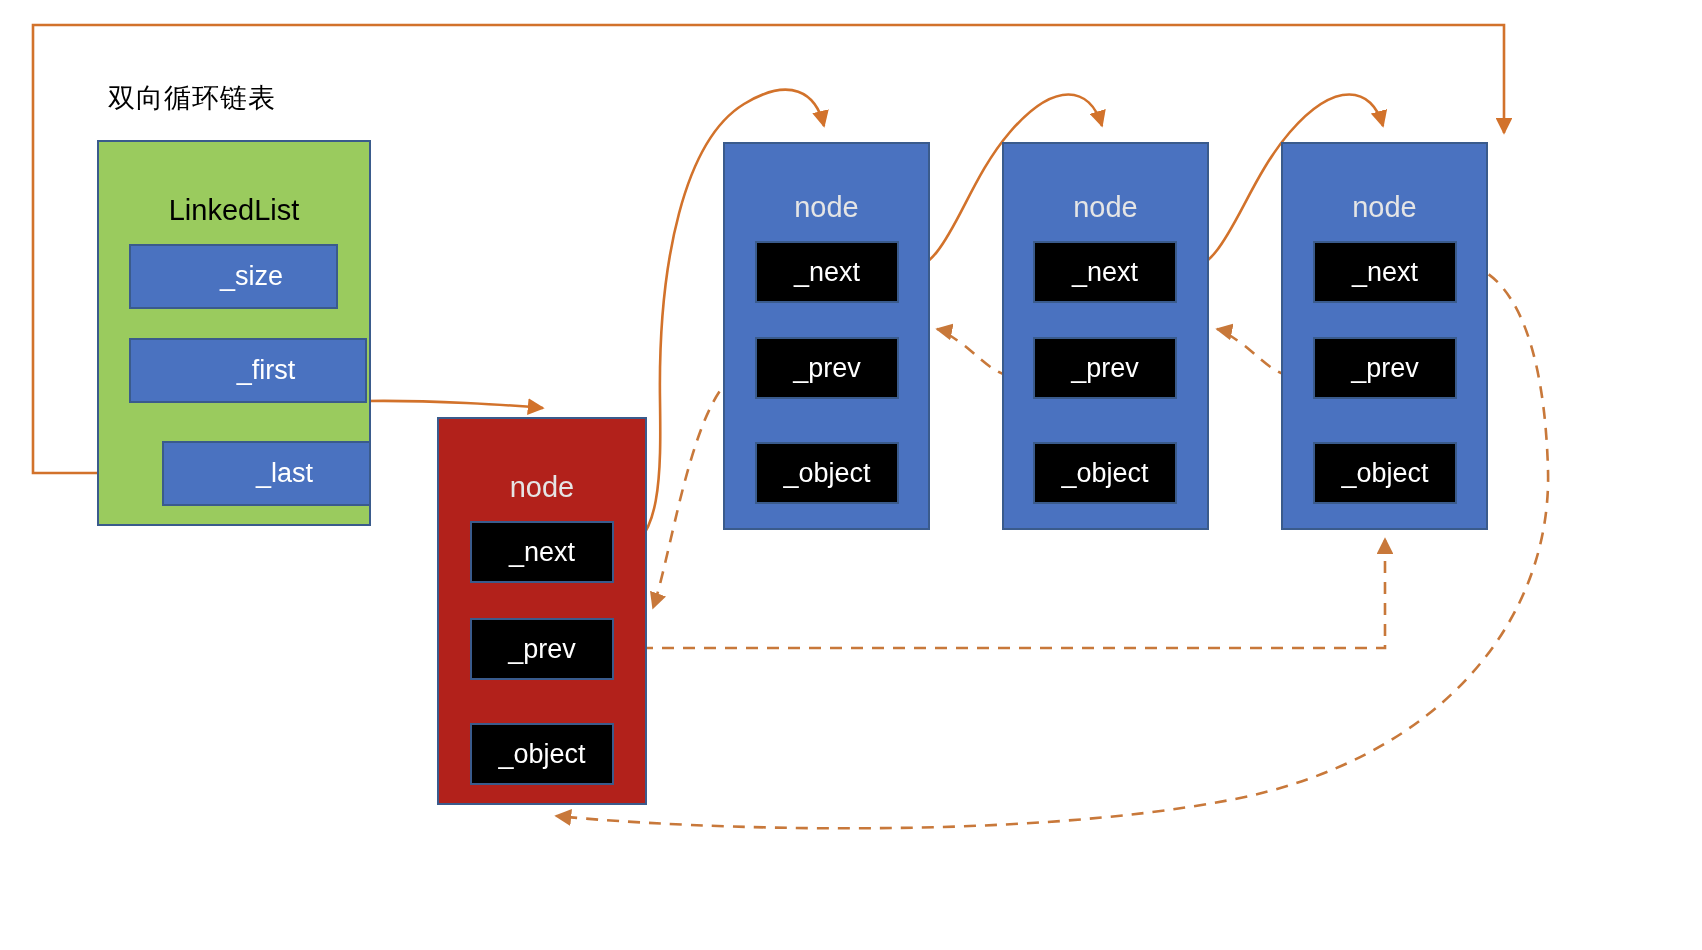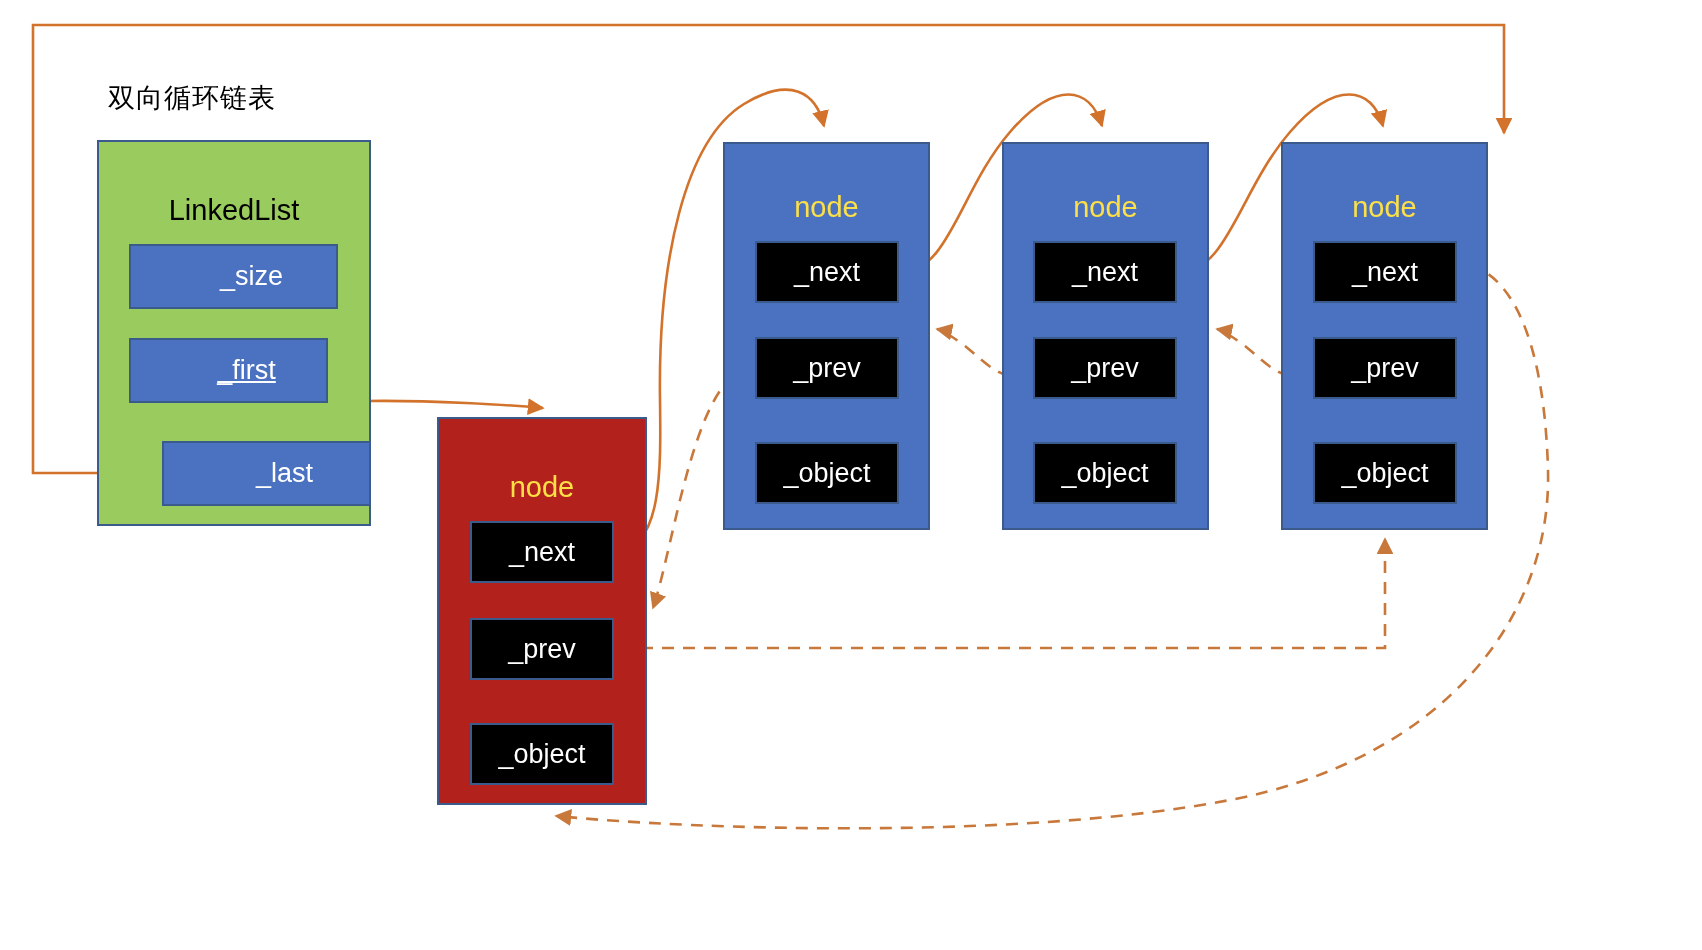--- a/index.html
+++ b/index.html
@@ -10,21 +10,21 @@
 
   .title{position:absolute;color:#000000;font-size:27px;letter-spacing:1px;white-space:nowrap;}
 
   .container{position:absolute;box-sizing:border-box;border:2px solid #3a5b8c;}
   .container-green{background:#9ACB5E;}
   .container-blue{background:#4A72C0;}
   .container-red{background:#B2211B;}
 
   .ctitle{position:absolute;left:0;right:0;text-align:center;font-size:29px;white-space:nowrap;}
   .ctitle-dark{color:#000000;}
-  .ctitle-light{color:#fde047;}
+  .ctitle-light{color:#e5e5e5;}
 
   .field{position:absolute;box-sizing:border-box;border:2px solid #3a5b8c;
          display:flex;align-items:center;justify-content:center;
          font-size:27px;color:#ffffff;white-space:nowrap;}
   .field-blue{background:#4A72C0;padding-left:36px;}
   .field-yellow{background:#000000;}
 </style>
 </head>
 <body>
 
@@ -53,21 +53,21 @@
         <path d="M 620 648 L 1385 648 L 1385 539" fill="none" stroke="#C8783A" stroke-width="2.6" stroke-dasharray="12 9" marker-end="url(#ah-dashed)"></path>
         <path d="M 1470 265 C 1520 280 1545 360 1548 470 C 1552 620 1440 760 1230 800 C 1020 840 700 830 556 816" fill="none" stroke="#C8783A" stroke-width="2.6" stroke-dasharray="12 9" marker-end="url(#ah-dashed)"></path>
       </g>
   </svg>
 
   <div id="boxes">
       <div class="container container-green" style="left: 97px; top: 140px; width: 274px; height: 386px;">
         <div class="ctitle ctitle-dark" style="top: 52px;">LinkedList</div>
       </div>
       <div class="field field-blue" style="left: 129px; top: 244px; width: 209px; height: 65px;">_size</div>
-      <div class="field field-blue" style="left: 129px; top: 338px; width: 199px; height: 65px; text-decoration: underline;">_first</div>
+      <div class="field field-blue" style="left: 129px; top: 338px; width: 238px; height: 65px;">_first</div>
       <div class="field field-blue" style="left: 129px; top: 441px; width: 209px; height: 65px; margin-left: 33px;">_last</div>
       <div class="container container-red" style="left: 437px; top: 417px; width: 210px; height: 388px;">
         <div class="ctitle ctitle-light" style="top: 52px;">node</div>
       </div>
       <div class="field field-yellow" style="left: 470px; top: 521px; width: 144px; height: 62px;">_next</div>
       <div class="field field-yellow" style="left: 470px; top: 618px; width: 144px; height: 62px;">_prev</div>
       <div class="field field-yellow" style="left: 470px; top: 723px; width: 144px; height: 62px;">_object</div>
       <div class="container container-blue" style="left: 723px; top: 142px; width: 207px; height: 388px;">
         <div class="ctitle ctitle-light" style="top: 47px;">node</div>
       </div>

